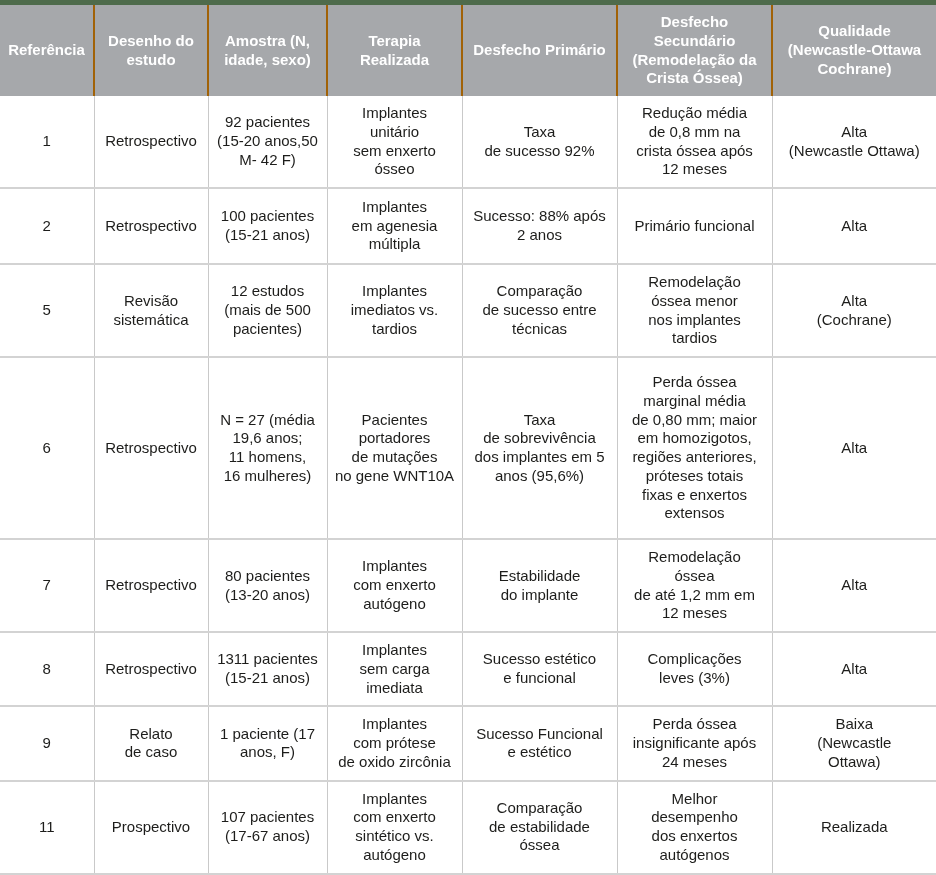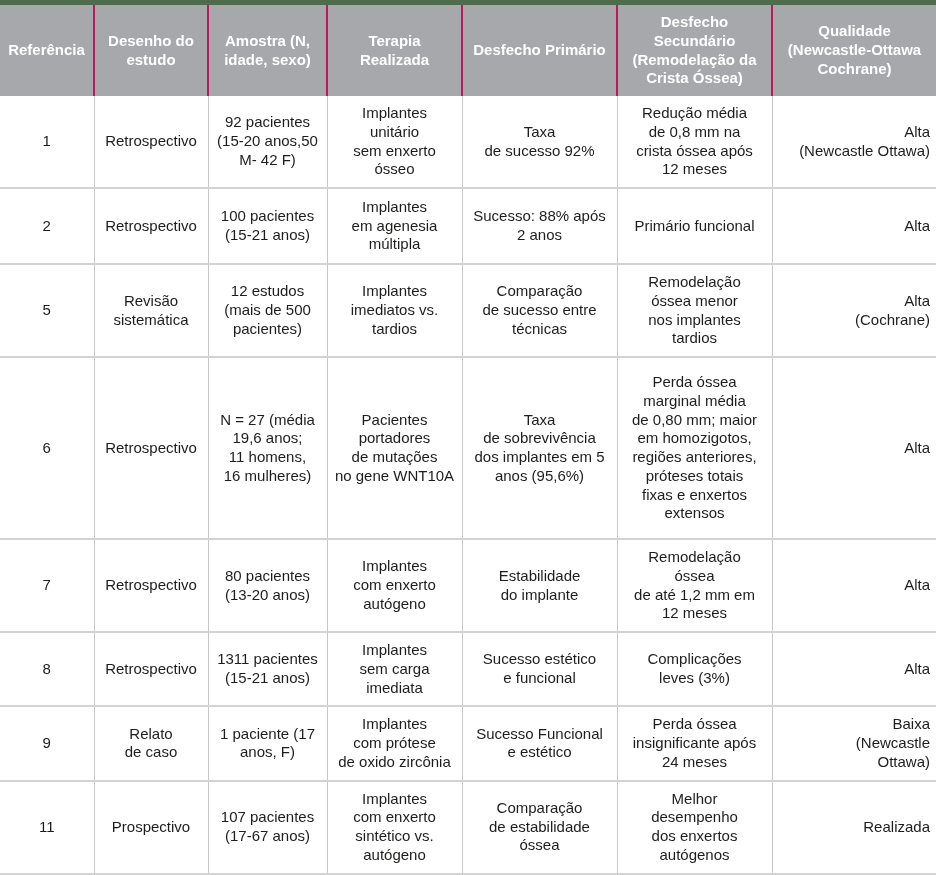--- a/index.html
+++ b/index.html
@@ -37,34 +37,34 @@
     padding: 8px 6px;
     line-height: 1.25;
     box-sizing: border-box;
   }
   thead th {
     background: #a6a8ab;
     color: #ffffff;
     font-weight: bold;
     font-size: 15px;
     height: 80px;
-    border-right: 2px solid #be185d;
+    border-right: 2px solid #a16207;
     border-left: none;
     padding: 6px 5px;
   }
   thead th:last-child { border-right: none; }
 
   tbody td {
     background: #ffffff;
     color: #1d1d1b;
     font-size: 15px;
     border-right: 1px solid #c9c9c9;
     border-bottom: 2px solid #d3d3d3;
   }
-  tbody td:last-child { border-right: none; text-align: right; }
+  tbody td:last-child { border-right: none; }
   tbody tr:last-child td { border-bottom: none; }
 
   
   col.c1 { width: 94px; }
   col.c2 { width: 114px; }
   col.c3 { width: 119px; }
   col.c4 { width: 135px; }
   col.c5 { width: 155px; }
   col.c6 { width: 155px; }
   col.c7 { width: 164px; }

